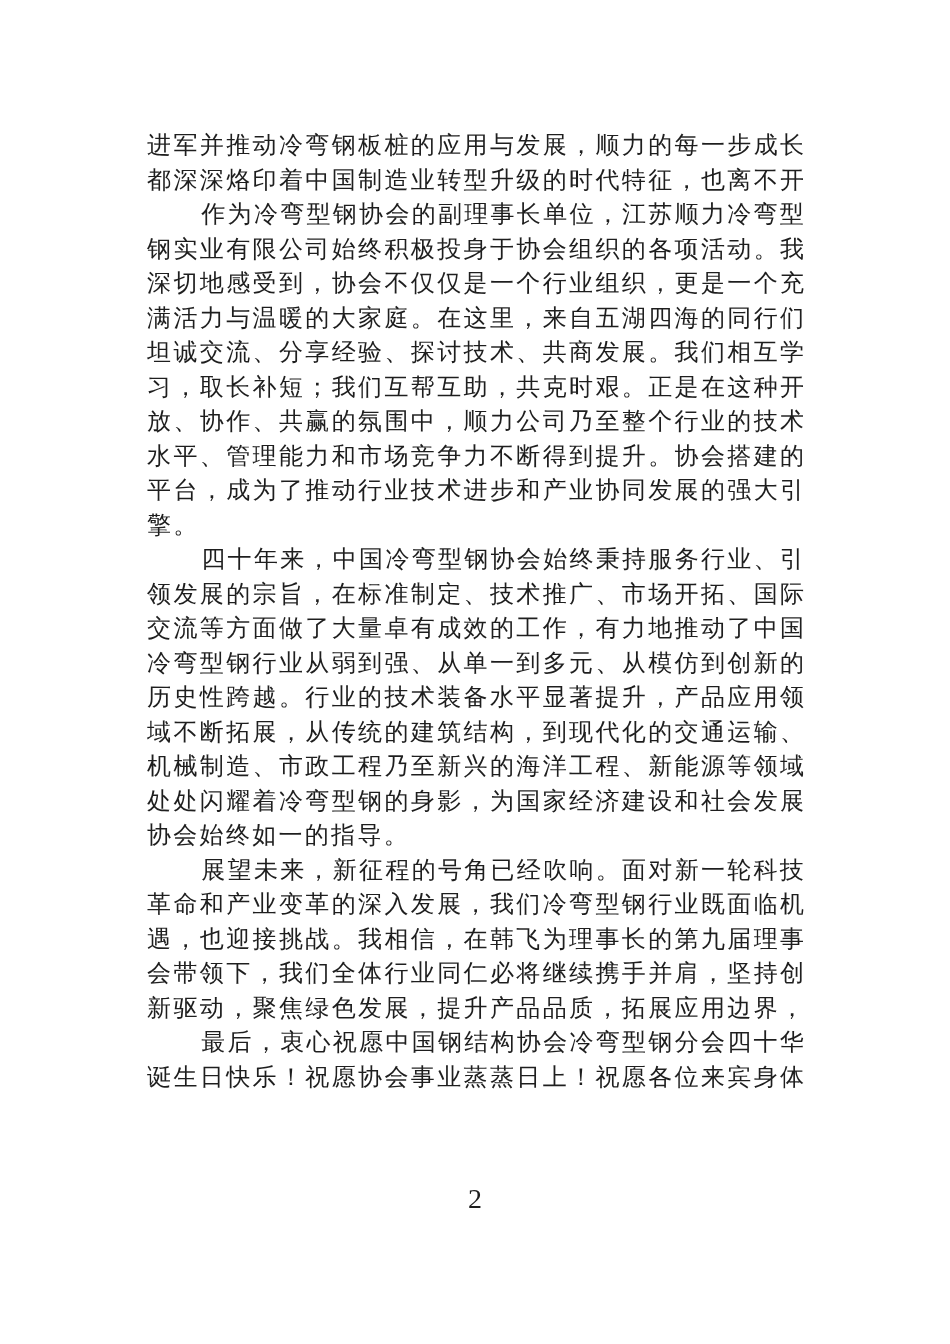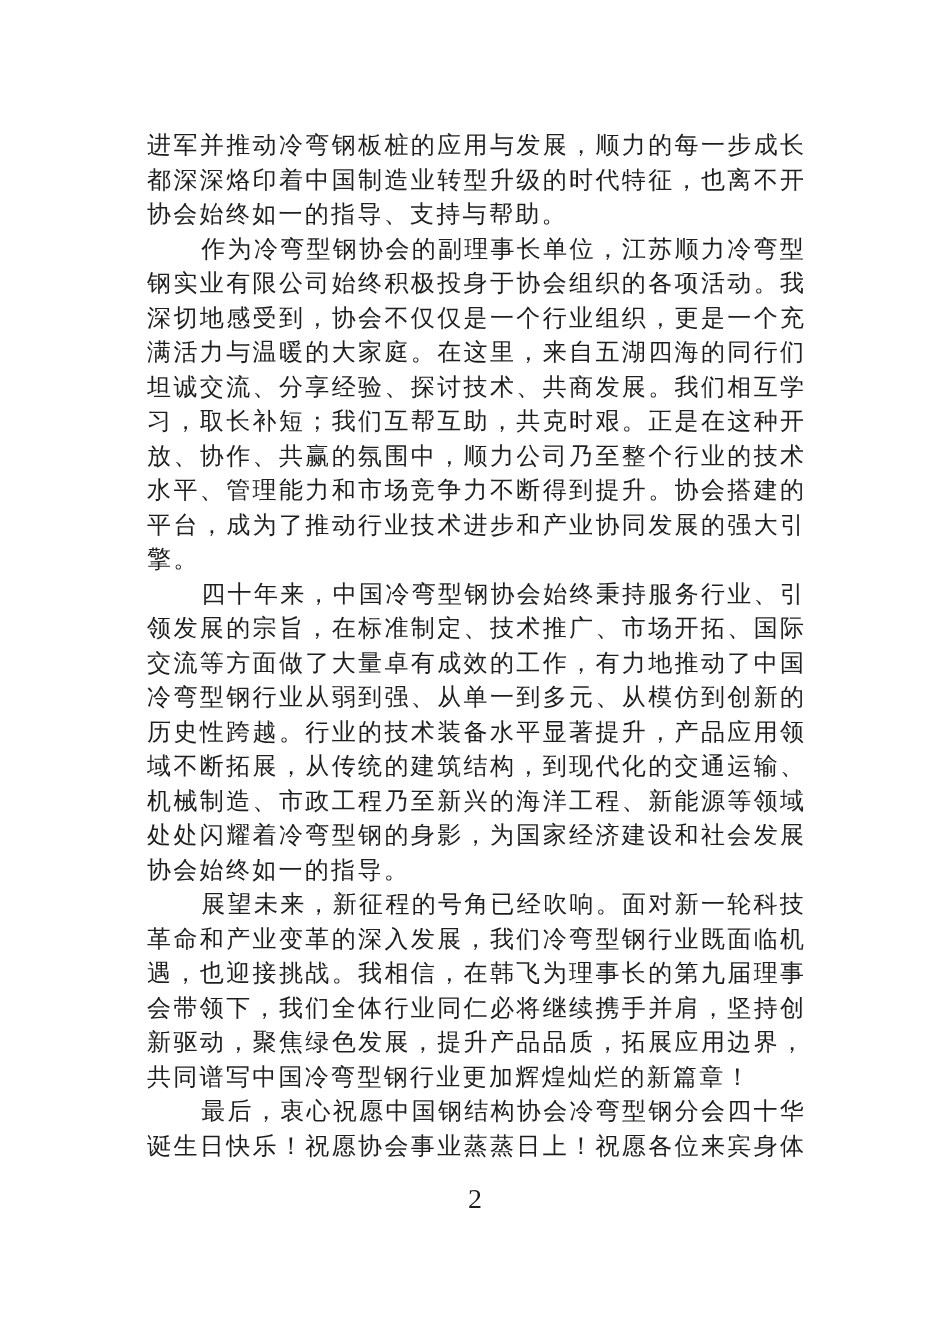--- a/index.html
+++ b/index.html
@@ -108,21 +108,20 @@
         <span class="ch">时</span>
         <span class="ch">代</span>
         <span class="ch">特</span>
         <span class="ch">征</span>
         <span class="ch">，</span>
         <span class="ch">也</span>
         <span class="ch">离</span>
         <span class="ch">不</span>
         <span class="ch">开</span>
       </div>
-      <div class="line short">协会始终如一的指导、支持与帮助。</div>
       <div class="line full">
         <span class="indent-spacer"></span>
         <span class="ch">作</span>
         <span class="ch">为</span>
         <span class="ch">冷</span>
         <span class="ch">弯</span>
         <span class="ch">型</span>
         <span class="ch">钢</span>
         <span class="ch">协</span>
         <span class="ch">会</span>
@@ -702,21 +701,20 @@
         <span class="ch">质</span>
         <span class="ch">，</span>
         <span class="ch">拓</span>
         <span class="ch">展</span>
         <span class="ch">应</span>
         <span class="ch">用</span>
         <span class="ch">边</span>
         <span class="ch">界</span>
         <span class="ch">，</span>
       </div>
-      <div class="line short">共同谱写中国冷弯型钢行业更加辉煌灿烂的新篇章！</div>
       <div class="line full">
         <span class="indent-spacer"></span>
         <span class="ch">最</span>
         <span class="ch">后</span>
         <span class="ch">，</span>
         <span class="ch">衷</span>
         <span class="ch">心</span>
         <span class="ch">祝</span>
         <span class="ch">愿</span>
         <span class="ch">中</span>

